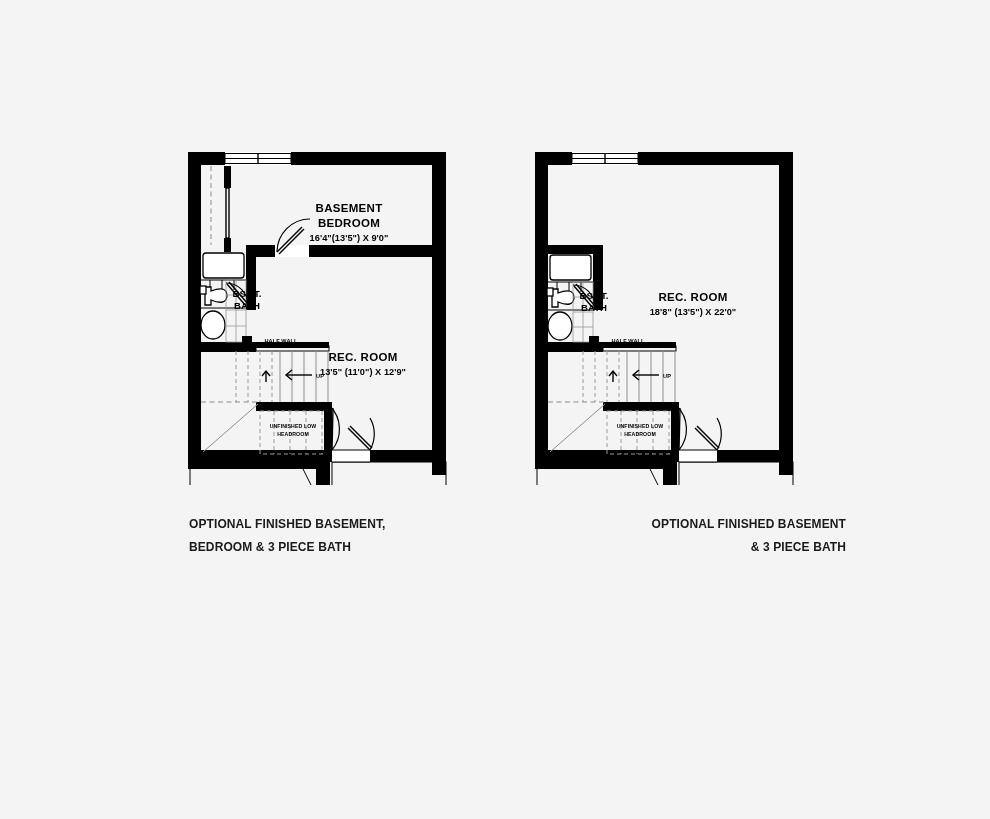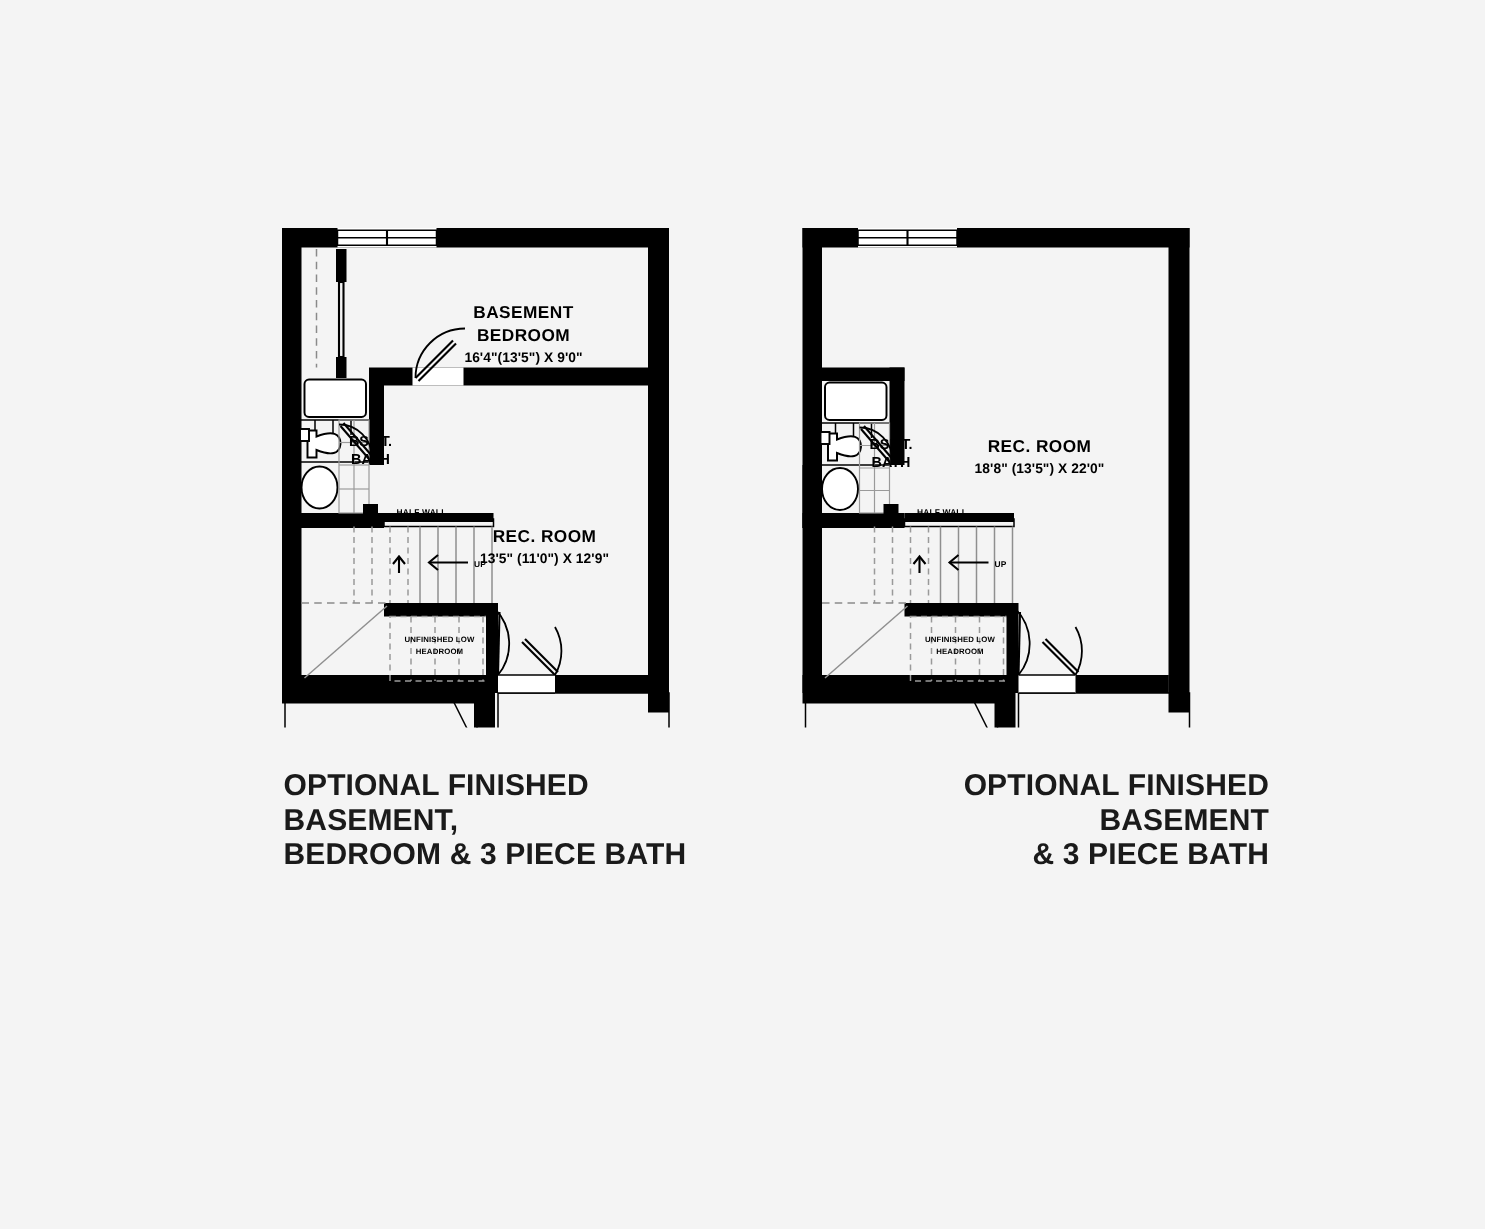--- a/index.html
+++ b/index.html
@@ -26,21 +26,21 @@
     position: absolute;
   }
   .plan-svg-wrap {
     position: absolute;
     left: 0;
     top: 0;
   }
   .plan-caption {
     position: absolute;
     font-family: "Liberation Sans", sans-serif;
-    font-size: 20px;
+    font-size: 12px;
     font-weight: bold;
     color: #1a1a1a;
     letter-spacing: 0.1px;
     line-height: 23px;
     white-space: pre-line;
   }
   svg { display: block; }
   .wall { fill: #000000; }
   .thin { fill: none; stroke: #000000; stroke-width: 1; }
   .thin2 { fill: none; stroke: #000000; stroke-width: 1.4; }

